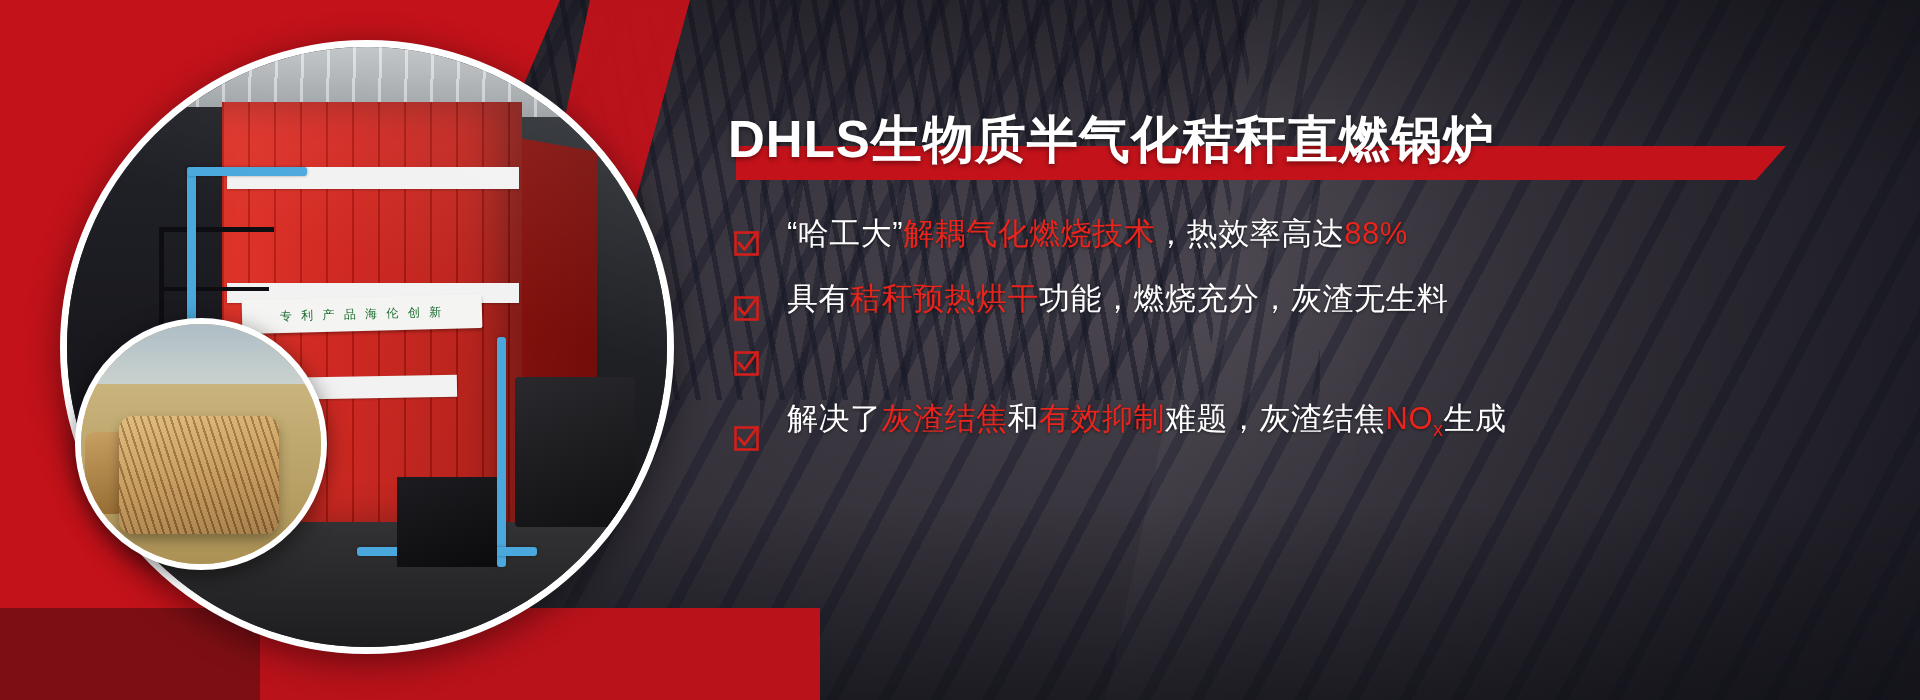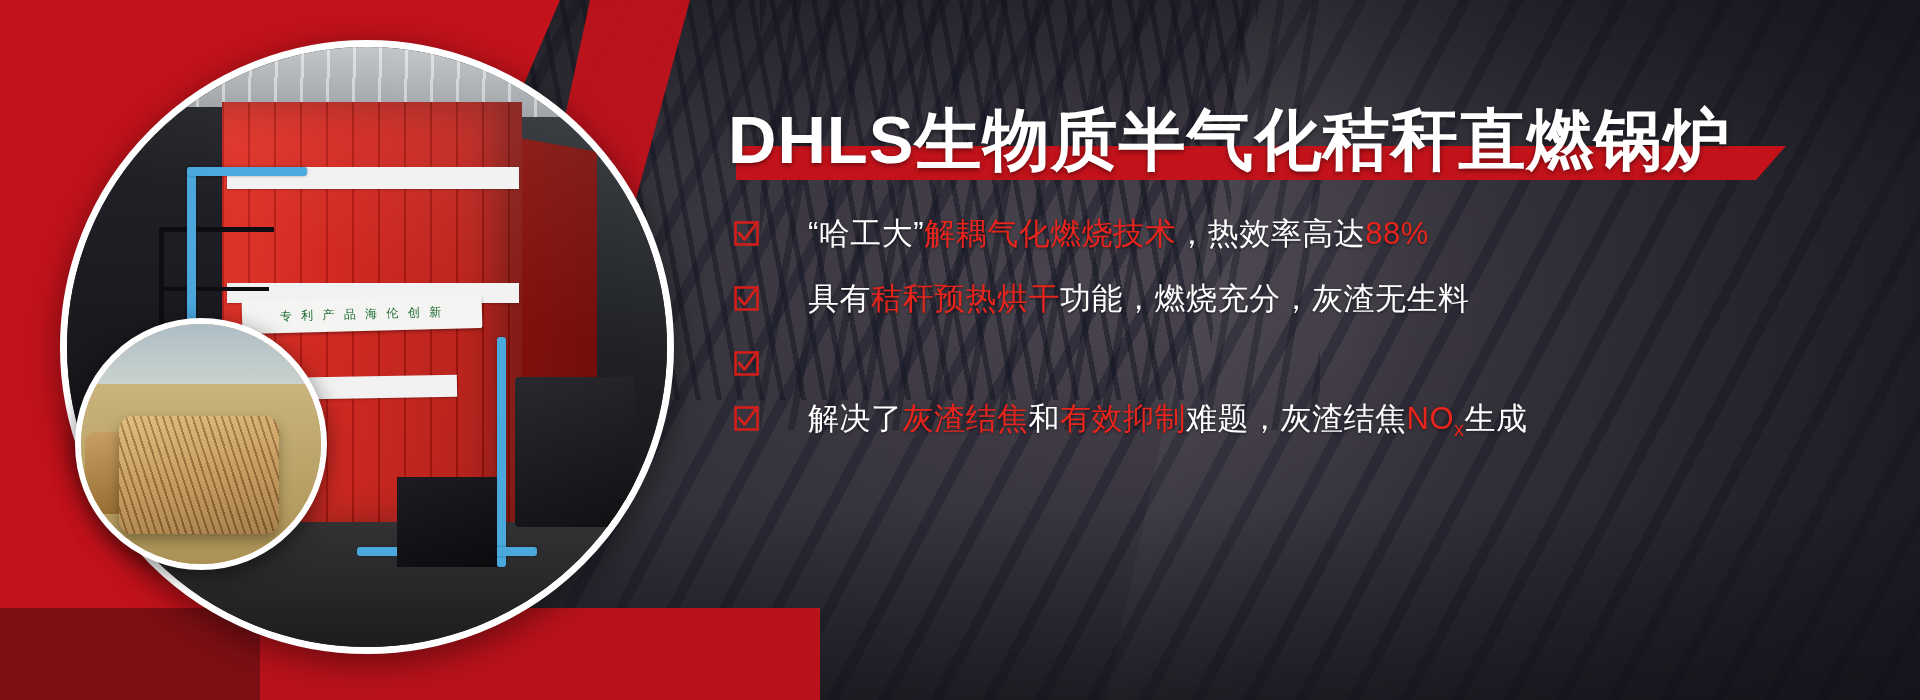--- a/index.html
+++ b/index.html
@@ -180,30 +180,29 @@
   
   .content{position:absolute;left:728px;top:0;width:1192px;height:700px;}
   .title-wrap{position:absolute;left:0;top:94px;width:1180px;height:92px;}
   .title-bar{
     position:absolute;left:8px;top:52px;width:1050px;height:34px;
     background:#c3121a;
     clip-path:polygon(0 0, 1050px 0, 1020px 34px, 0 34px);
   }
   .title-text{
     position:relative;z-index:2;
-    font-size:67px;font-weight:bold;color:#ffffff;
+    font-size:51px;font-weight:bold;color:#ffffff;
     letter-spacing:1px;line-height:92px;white-space:nowrap;
     text-shadow:0 2px 5px rgba(0,0,0,.45);
   }
   .bullets{position:absolute;left:6px;top:212px;width:1180px;}
   .bullet{
-    display:flex;align-items:flex-start;
+    display:flex;align-items:flex-end;
     margin-bottom:21px;
     white-space:nowrap;
-    gap:21px;
   }
   .chk{
     flex:0 0 auto;width:25px;height:25px;margin-top:9px;margin-right:28px;
     position:relative;
   }
   .chk svg{display:block;}
   .btext{
     font-size:31px;line-height:44px;color:#ffffff;letter-spacing:.5px;
     text-shadow:0 1px 3px rgba(0,0,0,.5);
   }

